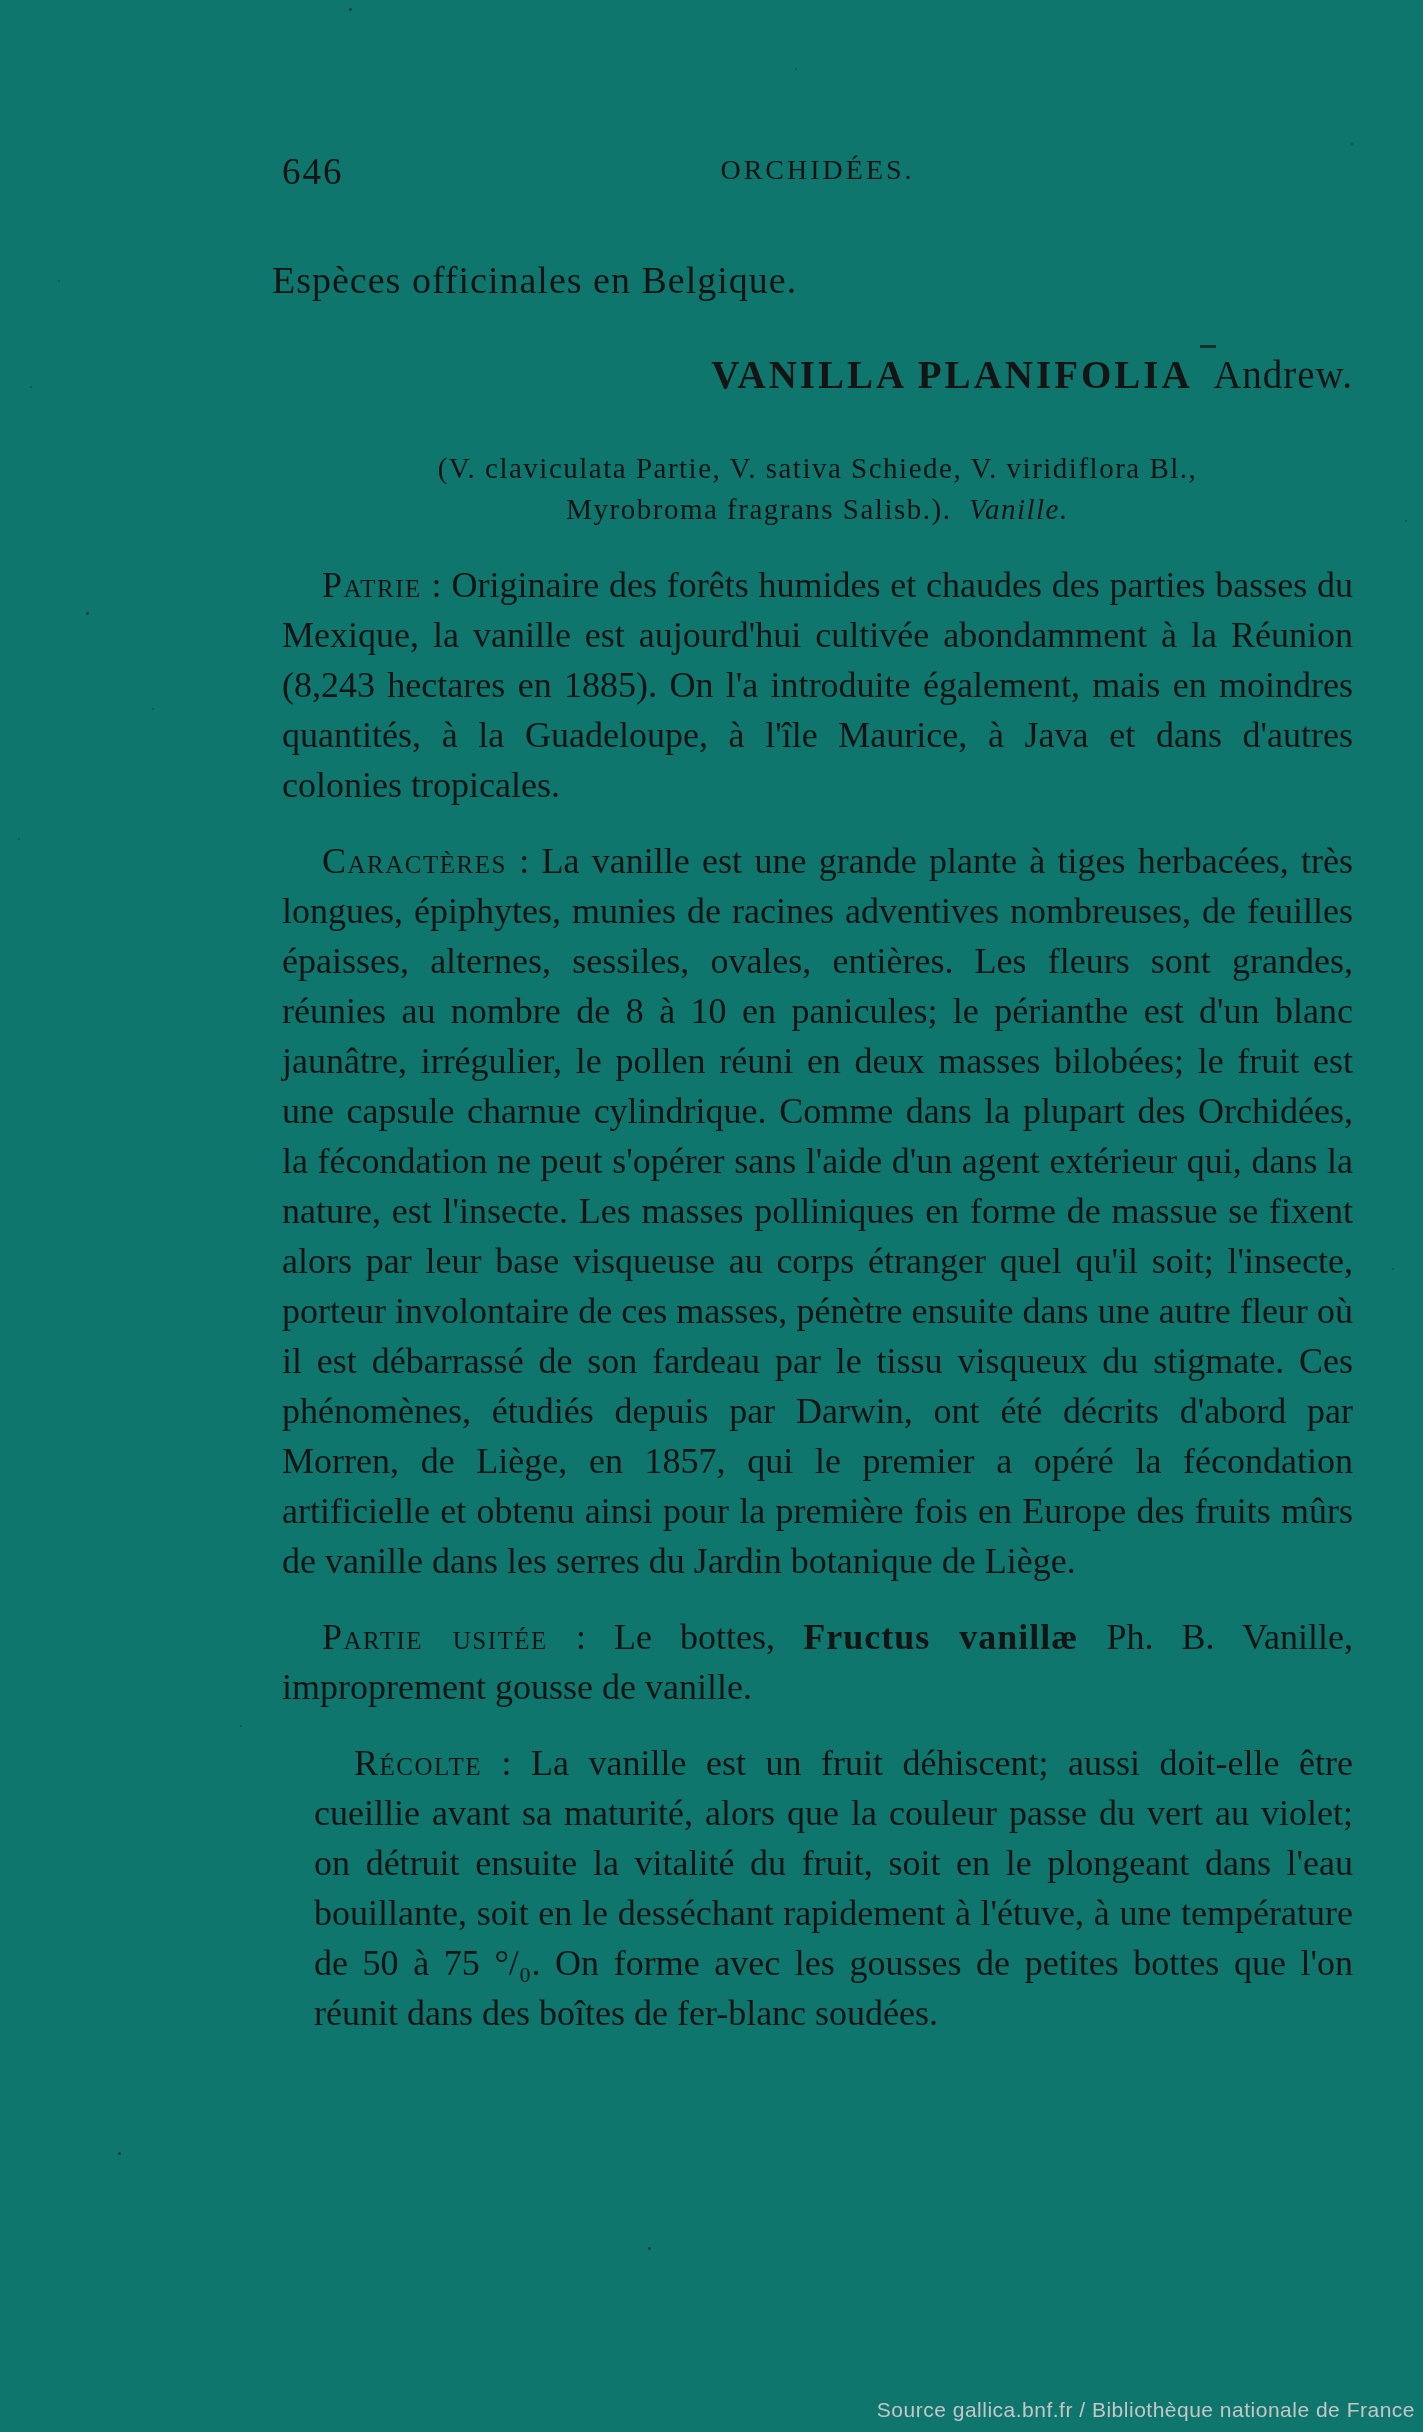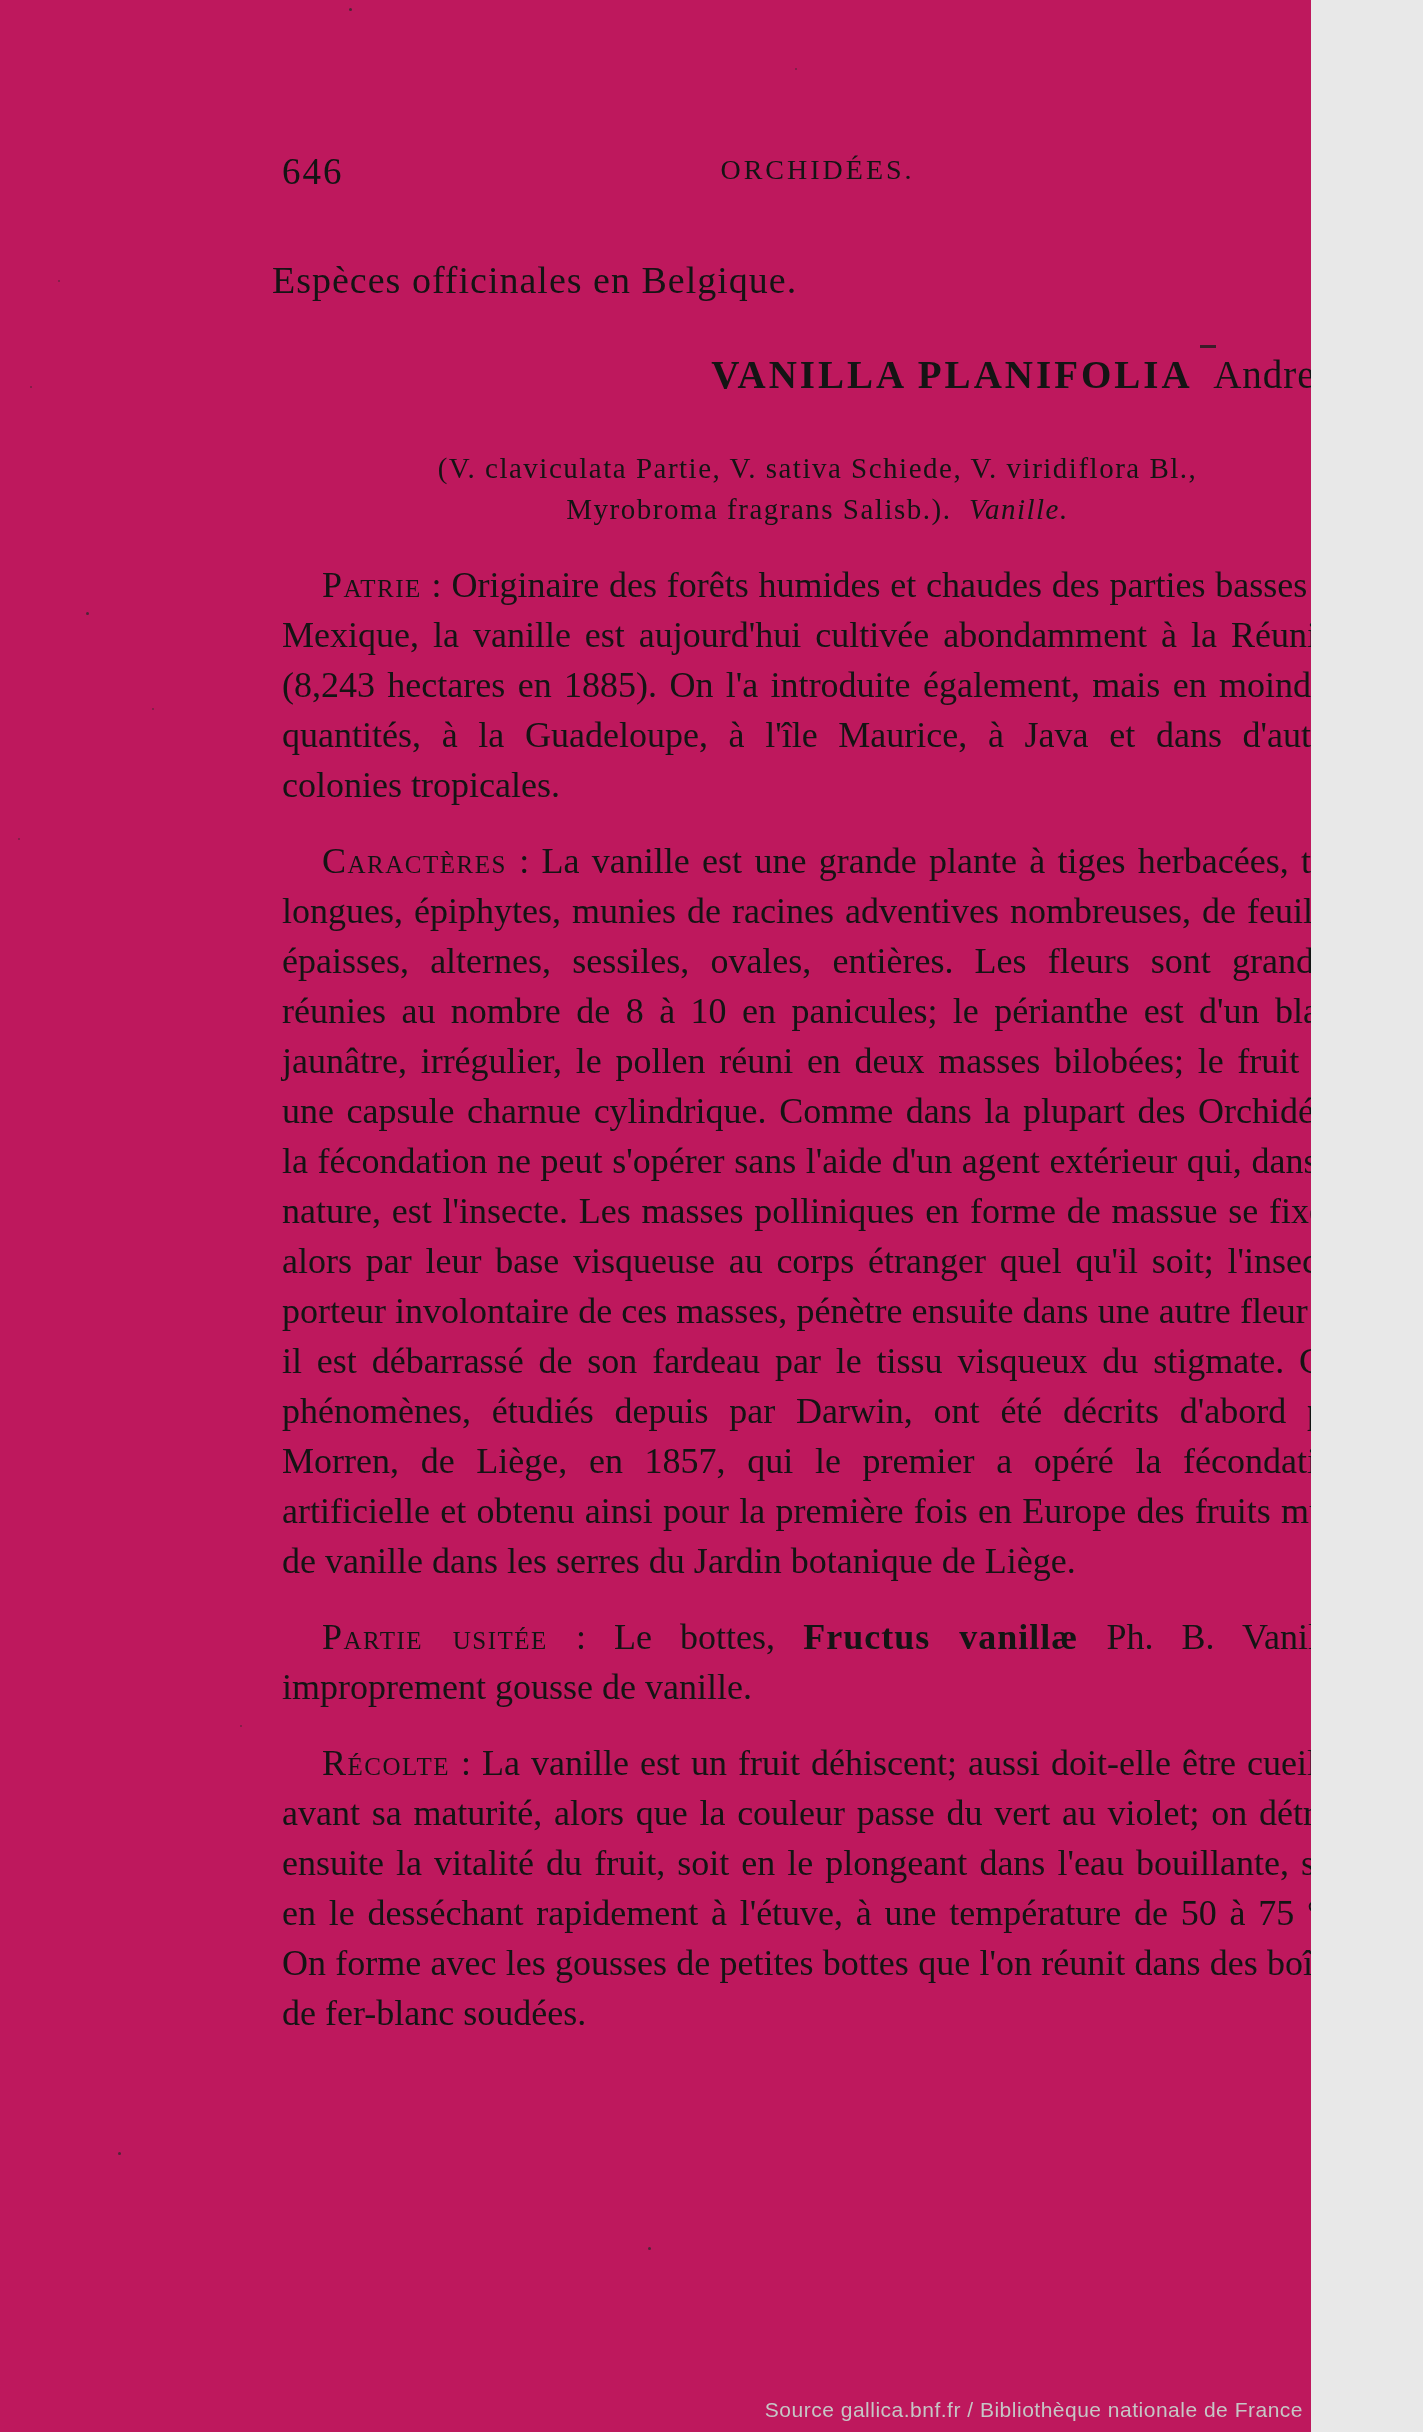--- a/index.html
+++ b/index.html
@@ -1,19 +1,19 @@
 <!DOCTYPE html>
 <html><head>
 <meta charset="utf-8">
 <style>
   html,body{margin:0;padding:0;background:#e8e8e8;}
   .page{
     position:relative;
-    width:1311px;height:2432px;
-    background:#be185d;
+    width:1423px;height:2432px;
+    background:#0f766e;
     font-family:"Liberation Serif","DejaVu Serif",serif;
     color:#141414;
     overflow:hidden;
   }
   
   .running-head{position:absolute;top:150px;left:282px;width:1071px;height:40px;}
   .pagenum{position:absolute;left:0;top:0;font-size:37px;letter-spacing:2px;}
   .runtitle{
     position:absolute;left:0;right:0;top:4px;text-align:center;
     font-size:28px;letter-spacing:3px;font-weight:400;
@@ -35,21 +35,21 @@
     position:absolute;top:448px;left:282px;width:1071px;
     text-align:center;font-size:29px;line-height:41px;letter-spacing:1.5px;
   }
   .synonyms .vernacular{font-style:italic;}
   
   .body-col{
     position:absolute;top:560px;left:282px;width:1071px;
     font-size:36px;line-height:50px;text-align:justify;
   }
   .body-col p{margin:0 0 26px 0;text-indent:40px;}
-  .body-col p:last-child{margin-bottom:0;}
+  .body-col p:last-child{margin-bottom:0;margin-left:32px;}
   .para-label{font-variant:small-caps;letter-spacing:1.5px;}
   .drug-name{font-weight:700;letter-spacing:1px;margin-top:8px;}
   
   .footer-attribution{
     position:absolute;right:8px;bottom:10px;
     font-family:"Liberation Sans","DejaVu Sans",sans-serif;
     font-size:21px;color:#c6c6c6;letter-spacing:0.5px;
   }
   
   .speck{position:absolute;background:#2a2a2a;border-radius:50%;opacity:.75;}

